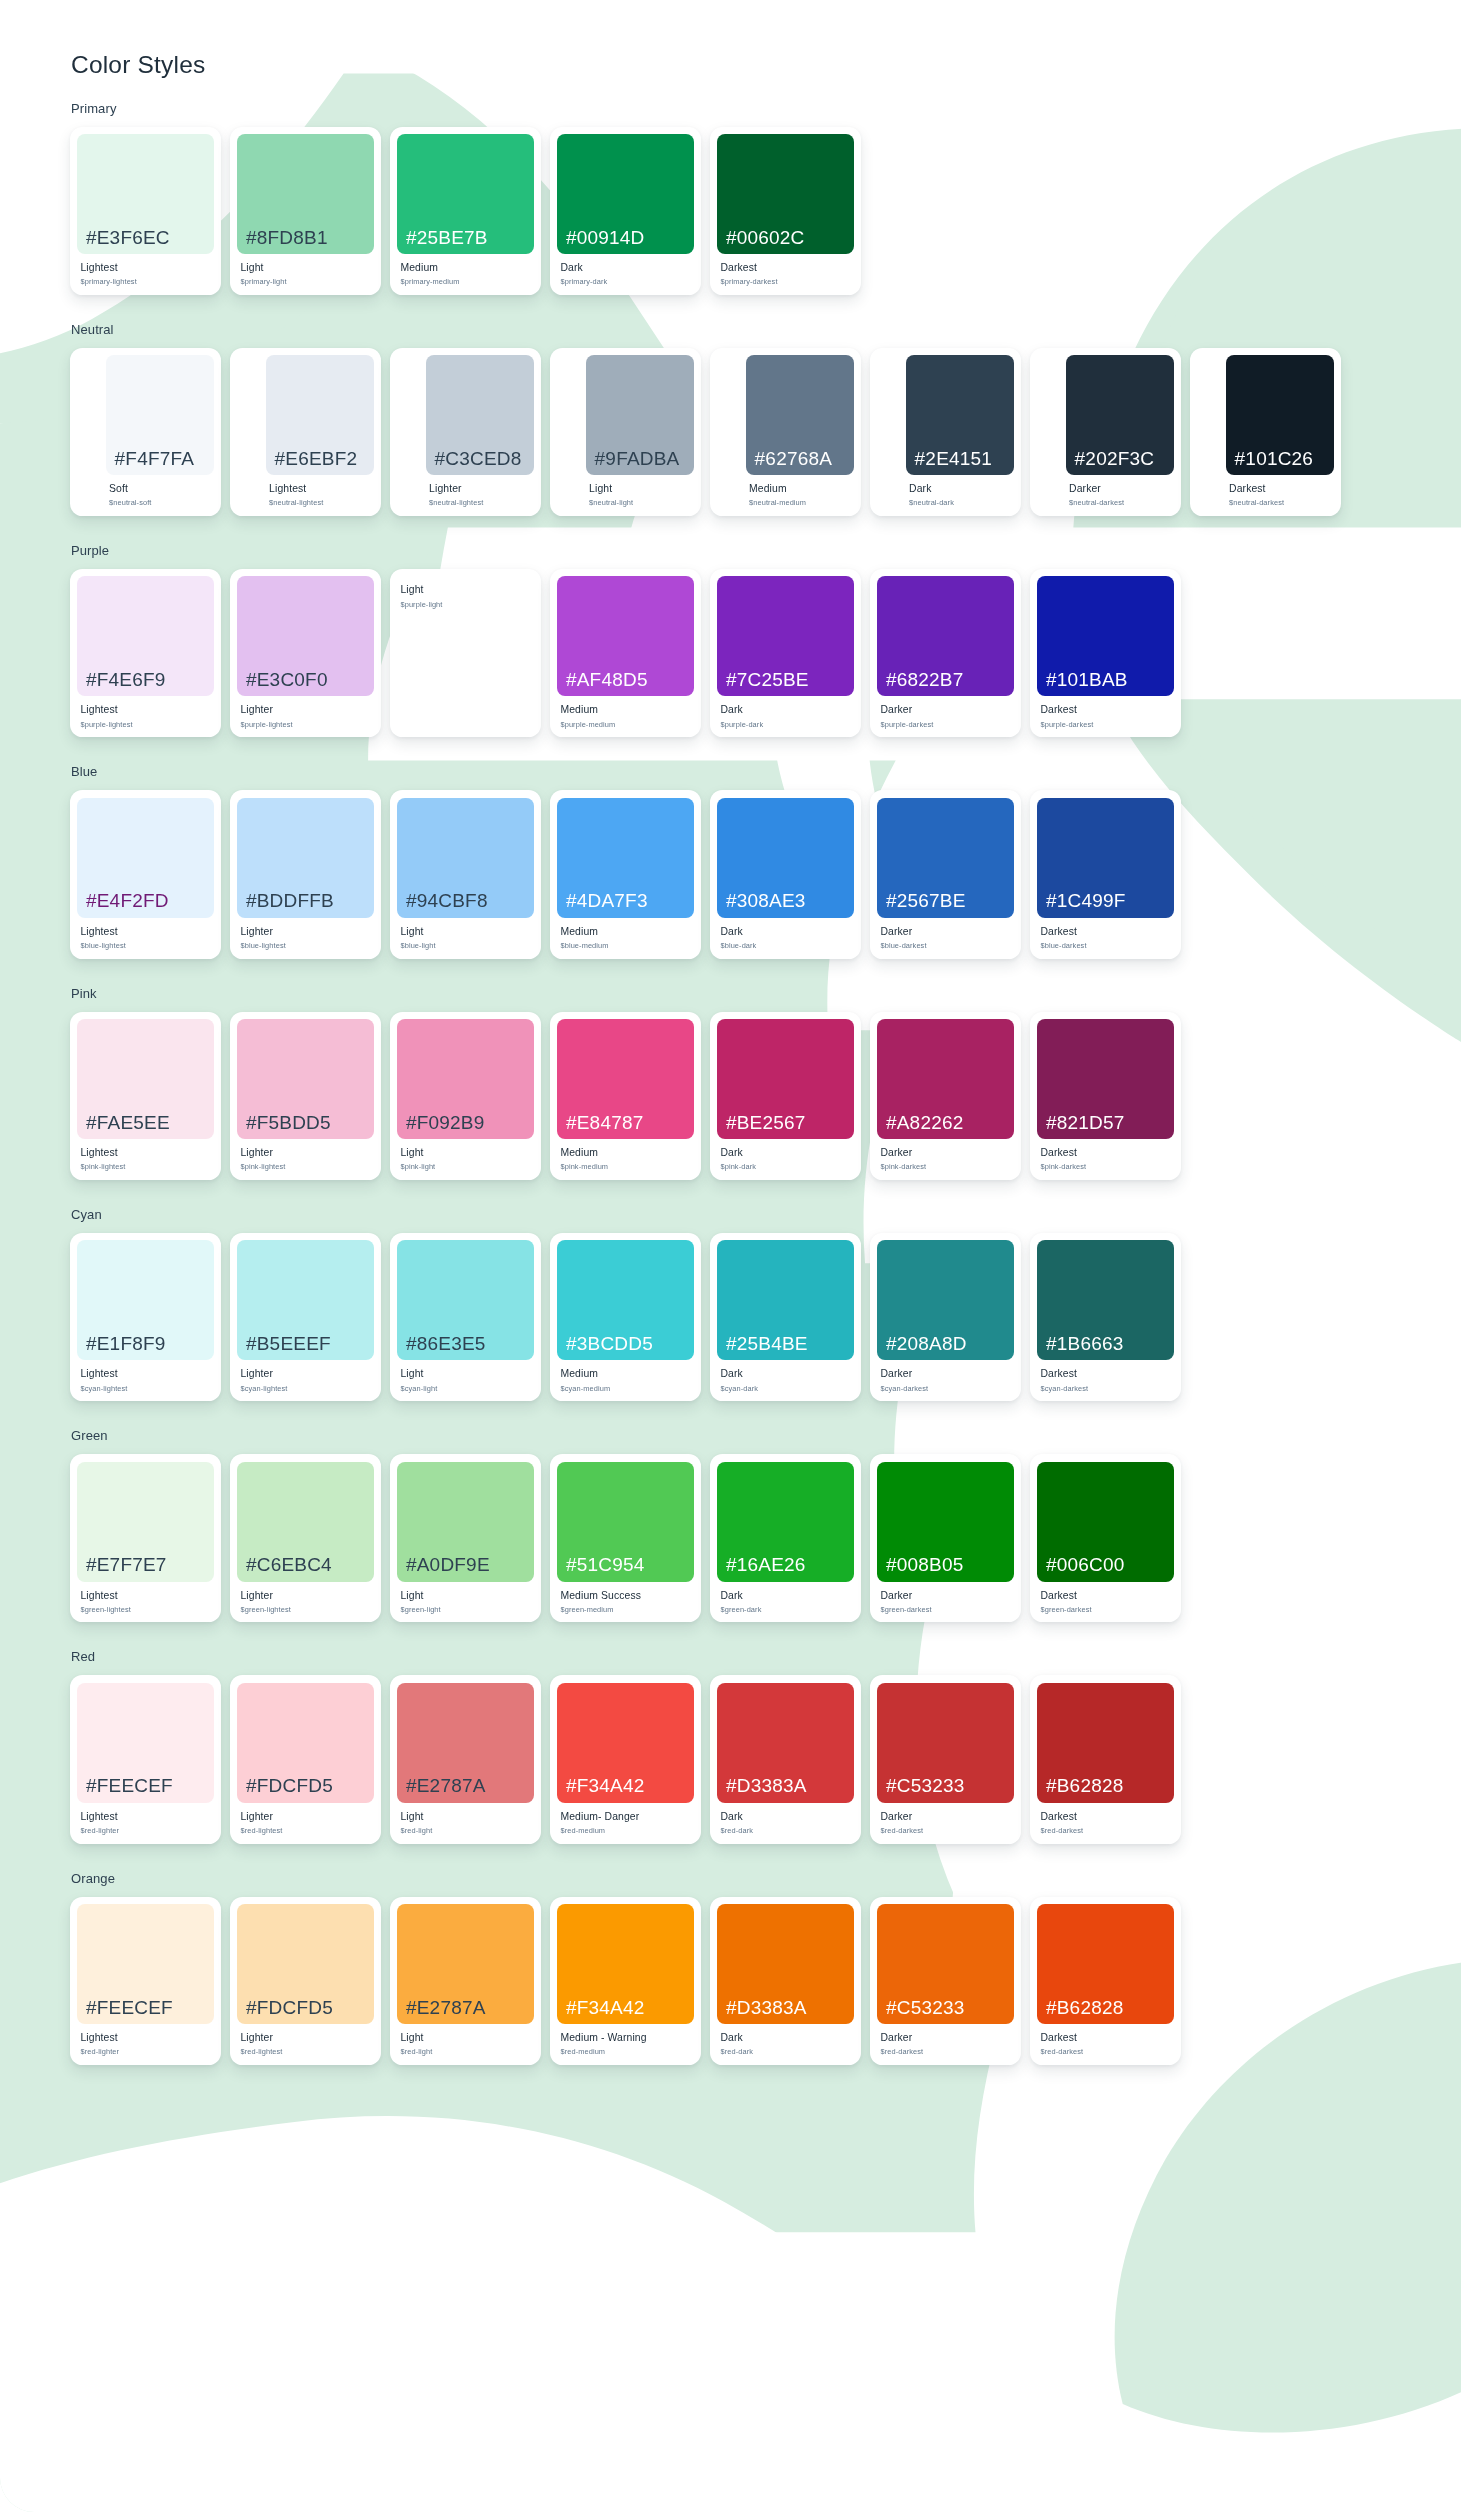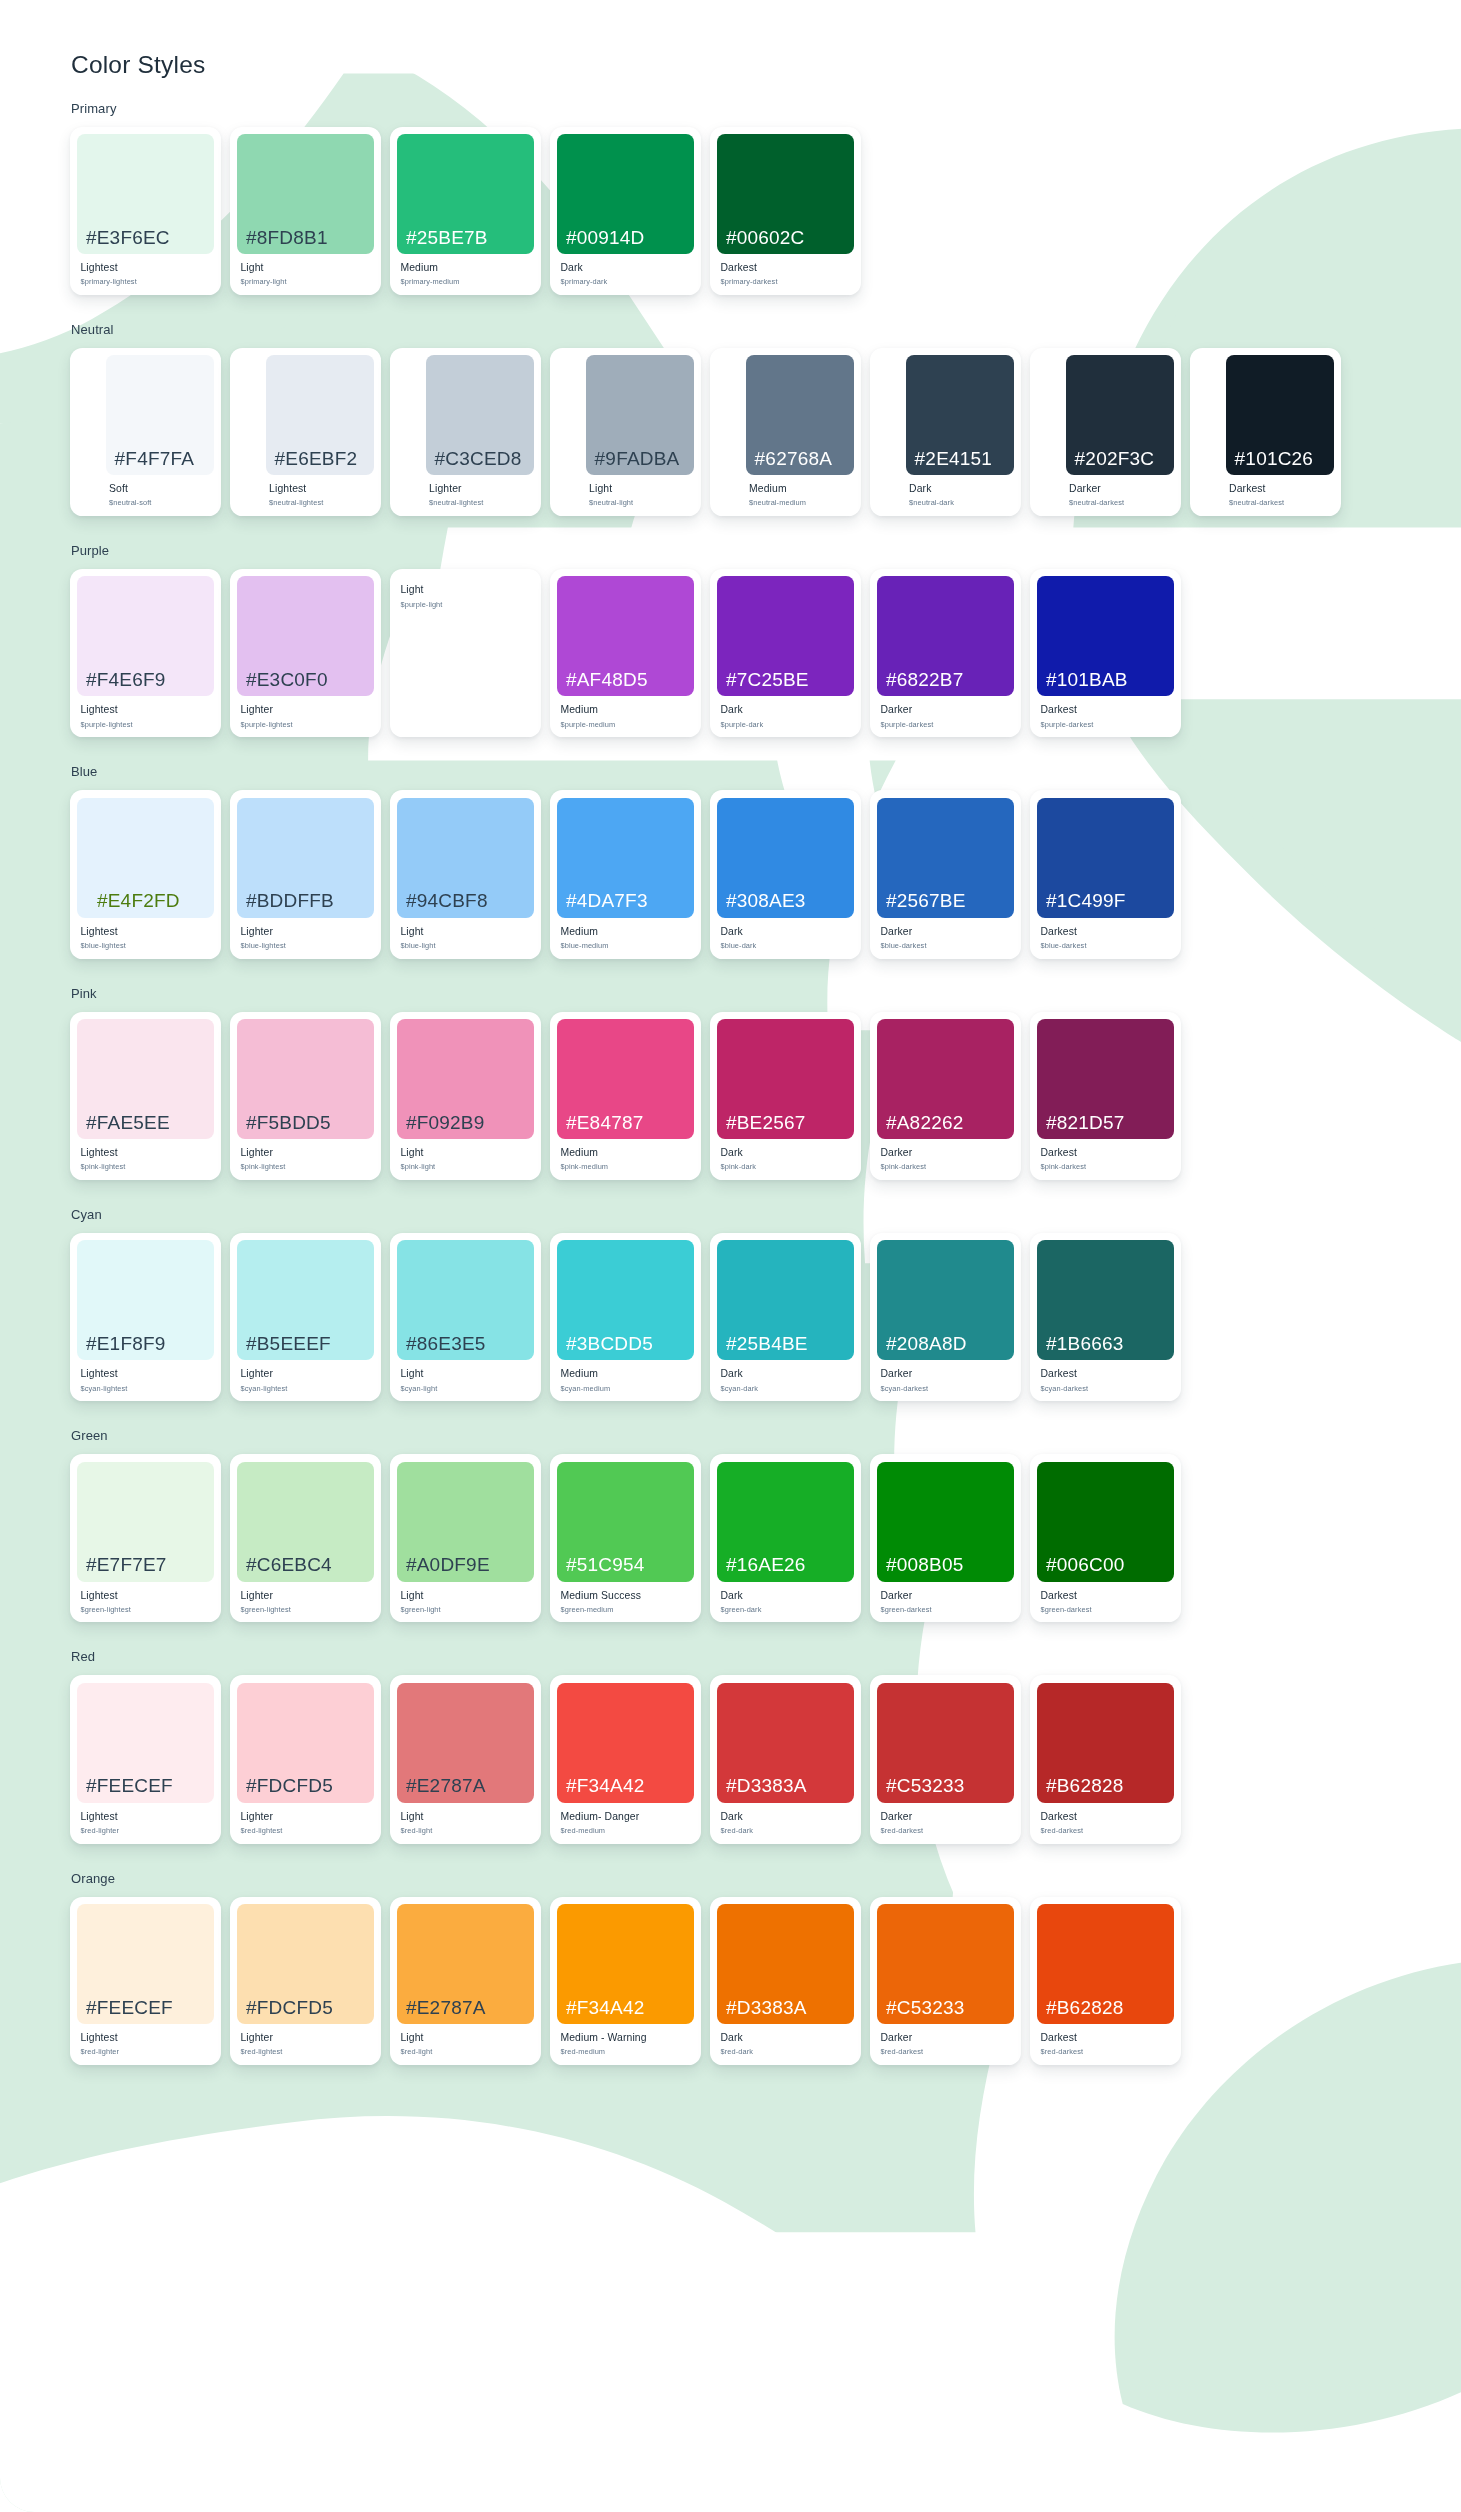--- a/index.html
+++ b/index.html
@@ -359,21 +359,21 @@
               <div class="card-label">Darkest</div>
               <div class="card-token">$purple-darkest</div>
             </div>
           </div>
         </section>
         <section class="group">
           <h2 class="group-title">Blue</h2>
           <div class="row">
             <div class="card">
               <div class="swatch" style="background: rgb(228, 242, 253);">
-                <span class="swatch-hex" style="color: #4d7c0f; margin-left: 11px;">#E4F2FD</span>
+                <span class="swatch-hex" style="color: #701a75;">#E4F2FD</span>
               </div>
               <div class="card-label">Lightest</div>
               <div class="card-token">$blue-lightest</div>
             </div>
             <div class="card">
               <div class="swatch" style="background: rgb(189, 223, 251);">
                 <span class="swatch-hex" style="color: rgb(46, 65, 81);">#BDDFFB</span>
               </div>
               <div class="card-label">Lighter</div>
               <div class="card-token">$blue-lightest</div>

